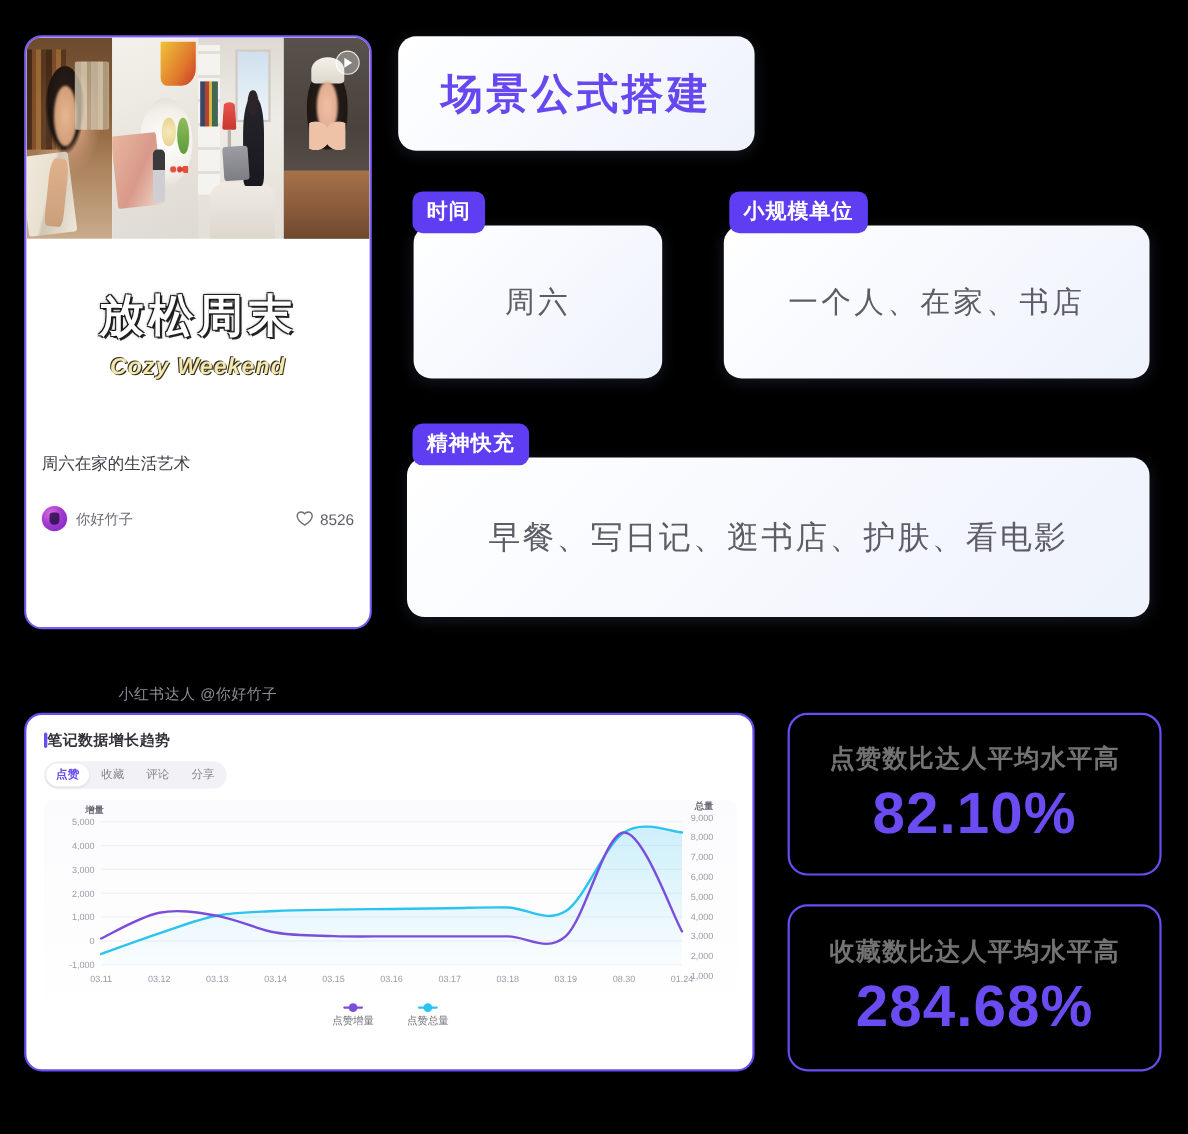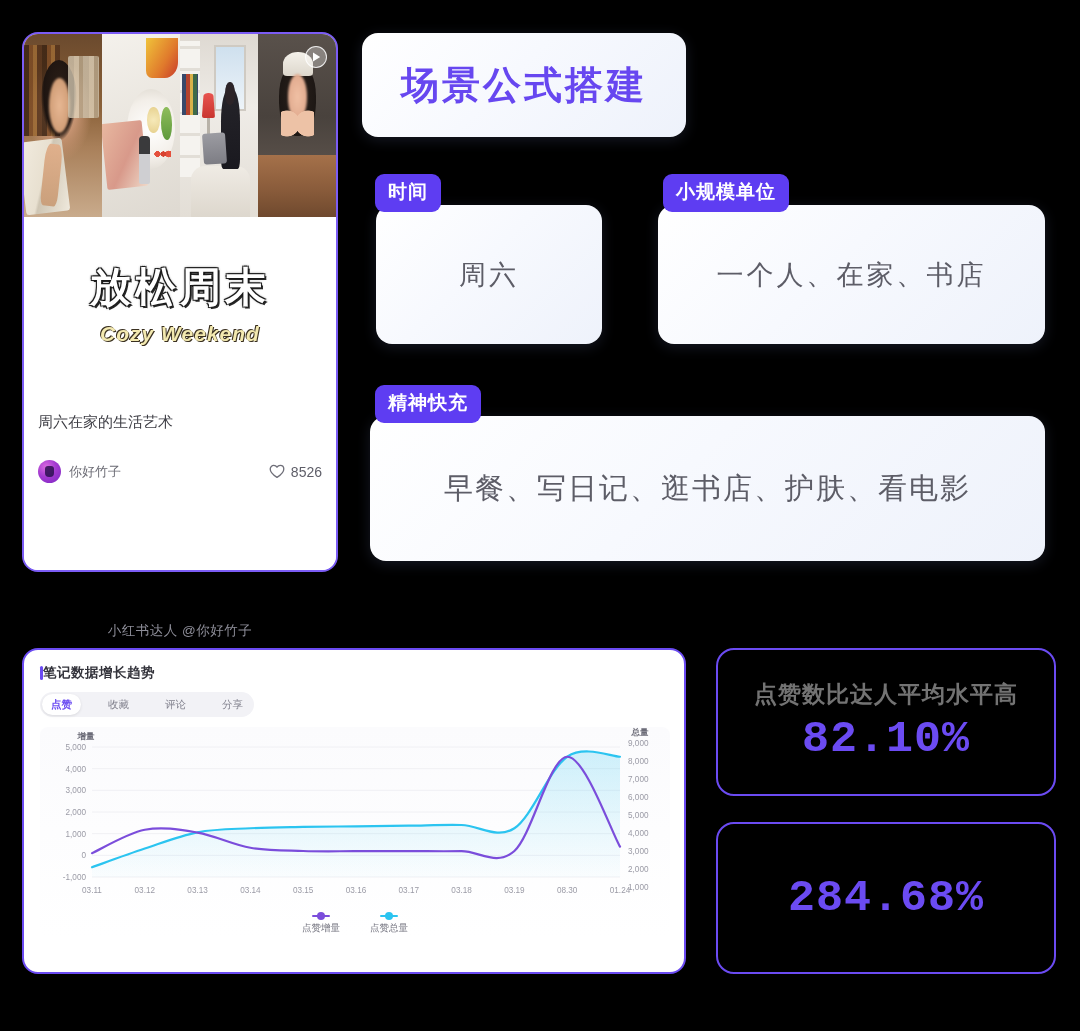--- a/index.html
+++ b/index.html
@@ -202,21 +202,21 @@
     background: #ffffff;
     border: 2px solid #6b4bf2;
     border-radius: 16px;
     padding: 14px 16px 10px 16px;
     overflow: hidden;
   }
   .chart-head { display: flex; align-items: center; gap: 0; }
   .chart-head .bar { width: 3px; height: 14px; background: #6b4bf2; border-radius: 2px; }
   .chart-head .t { font-size: 13.5px; font-weight: 700; color: #33333b; letter-spacing: .5px; }
   .tabs {
-    display: inline-flex; align-items: center; gap: 18px;
+    display: inline-flex; align-items: center; gap: 2px;
     background: #f2f2f6; border-radius: 13px; padding: 2px; margin-top: 10px;
   }
   .tab {
     font-size: 10.5px; color: #83838f; padding: 3px 9px; border-radius: 11px; line-height: 1.4;
   }
   .tab.active { background: #ffffff; color: #6b4bf2; font-weight: 700; box-shadow: 0 1px 3px rgba(0,0,0,.10); }
   .plot-wrap {
     position: relative; margin-top: 10px;
     width: 630px; height: 210px;
     background: linear-gradient(#fbfbfd,#ffffff);
@@ -241,21 +241,21 @@
   .stat-card {
     position: absolute; left: 716px; width: 340px;
     border: 2.5px solid #6b4bf2; border-radius: 18px;
     background: #000000;
     display: flex; flex-direction: column; align-items: center; justify-content: center;
     gap: 4px;
   }
   #stat-1 { top: 648px; height: 148px; }
   #stat-2 { top: 822px; height: 152px; }
   .stat-label { font-size: 23px; font-weight: 700; color: #737373; letter-spacing: 1px; }
-  .stat-value { font-size: 45px; font-weight: 700; color: #6b4bf2; letter-spacing: 1px; font-family: Liberation Mono, monospace; }
+  .stat-value { font-size: 53px; font-weight: 700; color: #6b4bf2; letter-spacing: 1px; }
 </style>
 </head>
 <body>
 
 <div class="page">
 
   <div class="note-card">
     <div class="note-media">
       <div class="tile tile-1">
         <div class="hair"></div>
@@ -415,16 +415,17 @@
         </div>
       </div>
     </div>
   </div>
 
   <div class="stat-card" id="stat-1">
     <div class="stat-label">点赞数比达人平均水平高</div>
     <div class="stat-value">82.10%</div>
   </div>
   <div class="stat-card" id="stat-2">
+    <div class="stat-label">收藏数比达人平均水平高</div>
     <div class="stat-value">284.68%</div>
   </div>
 
 </div>
 
 </body></html>

